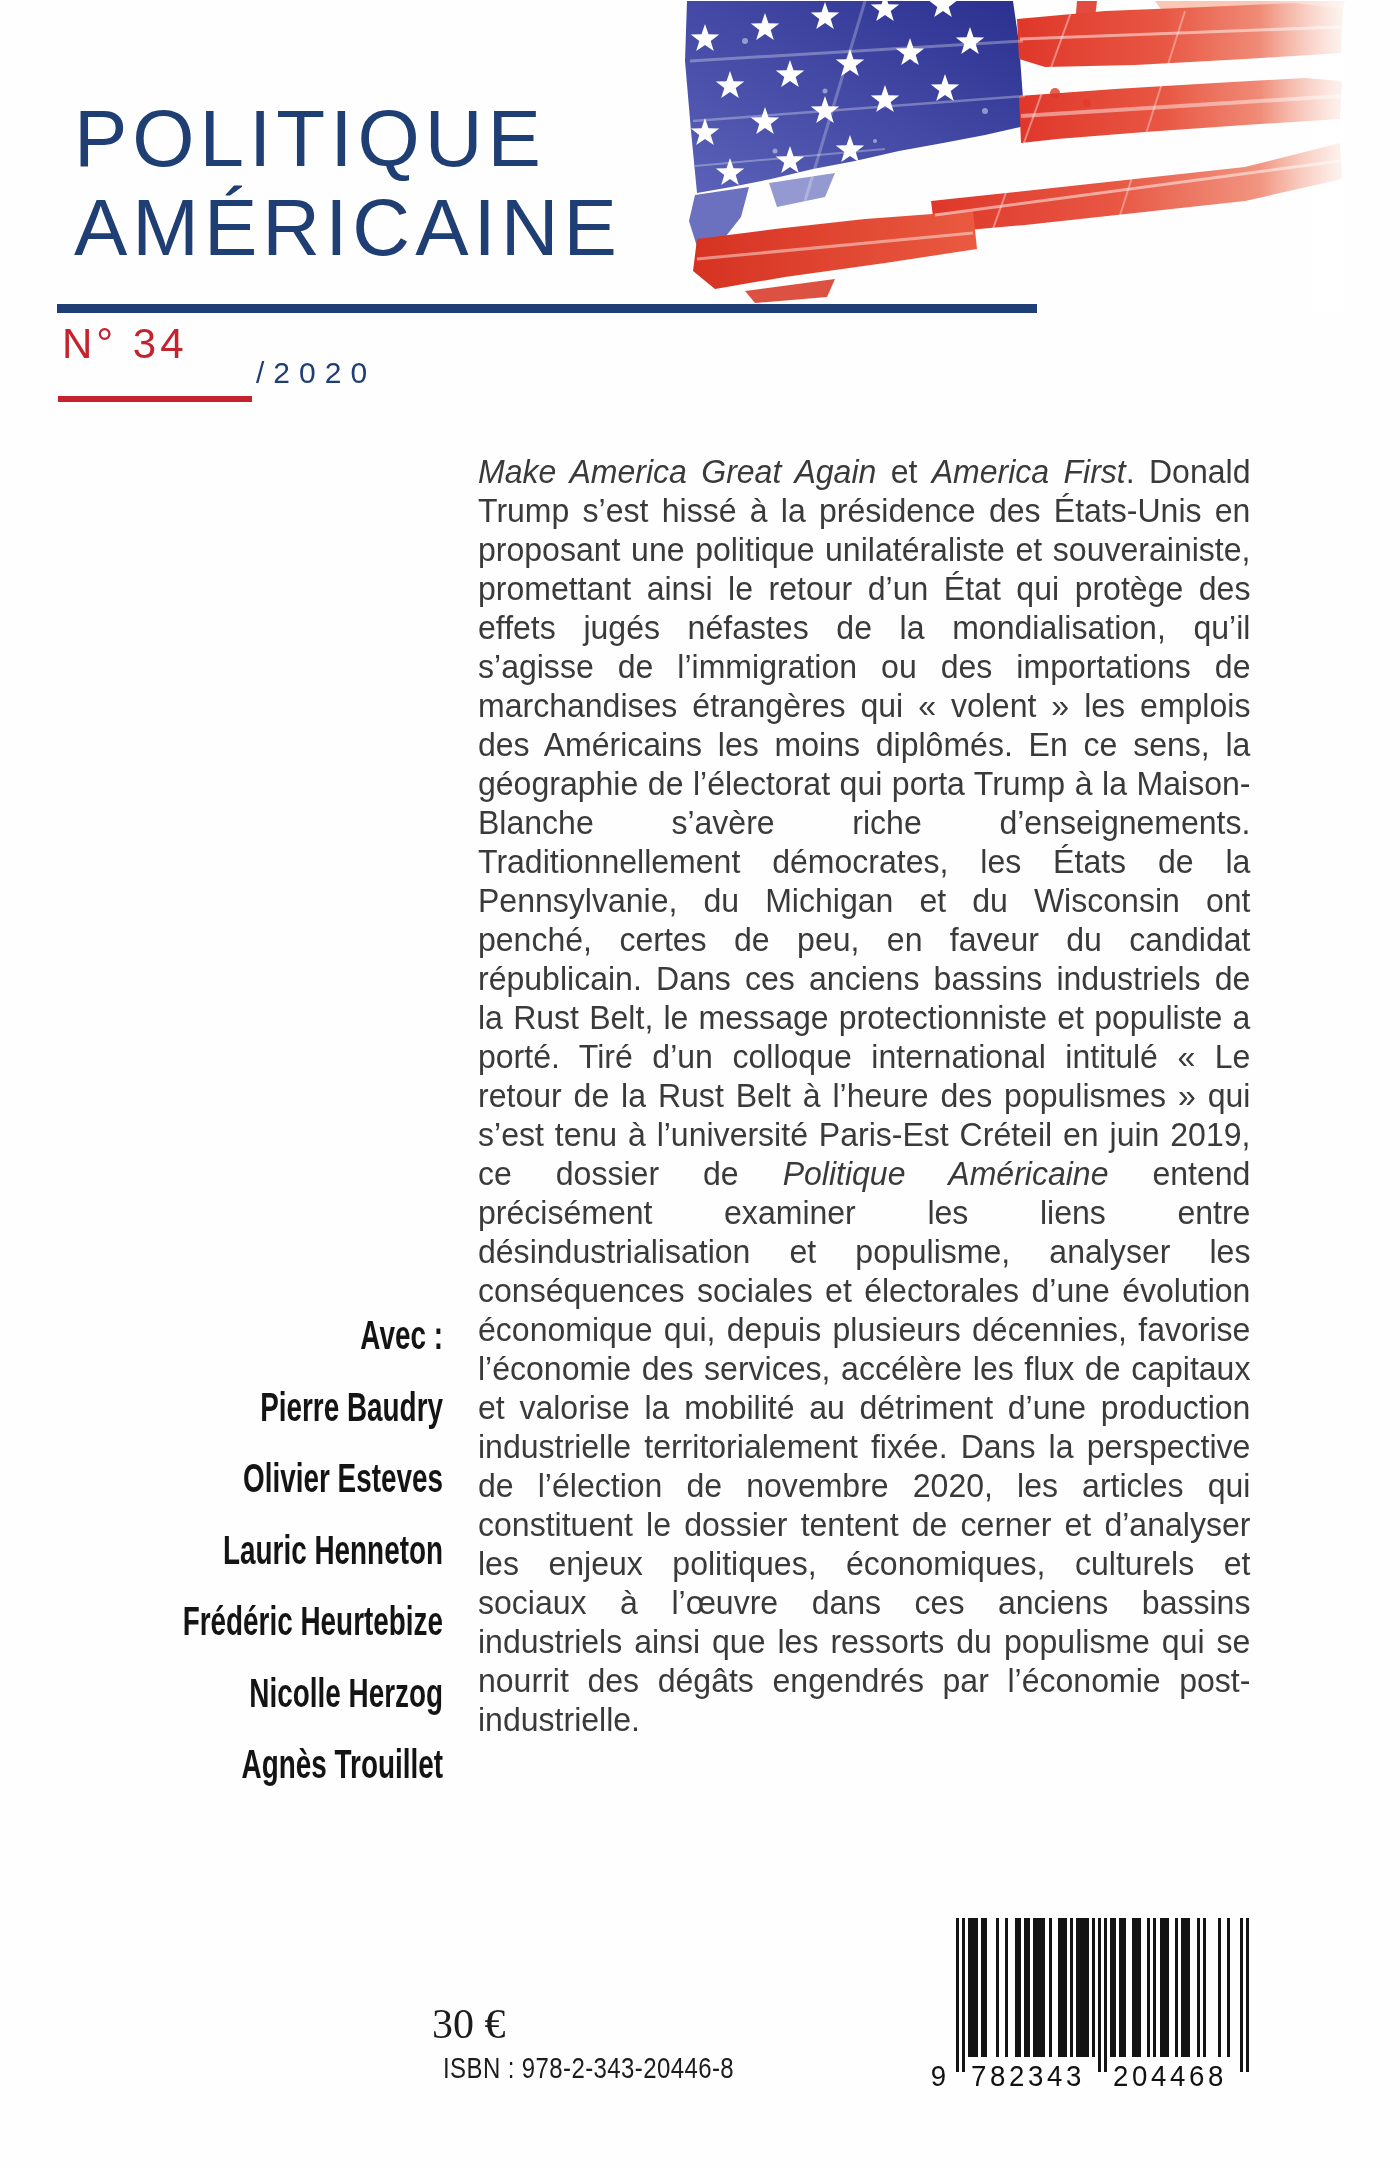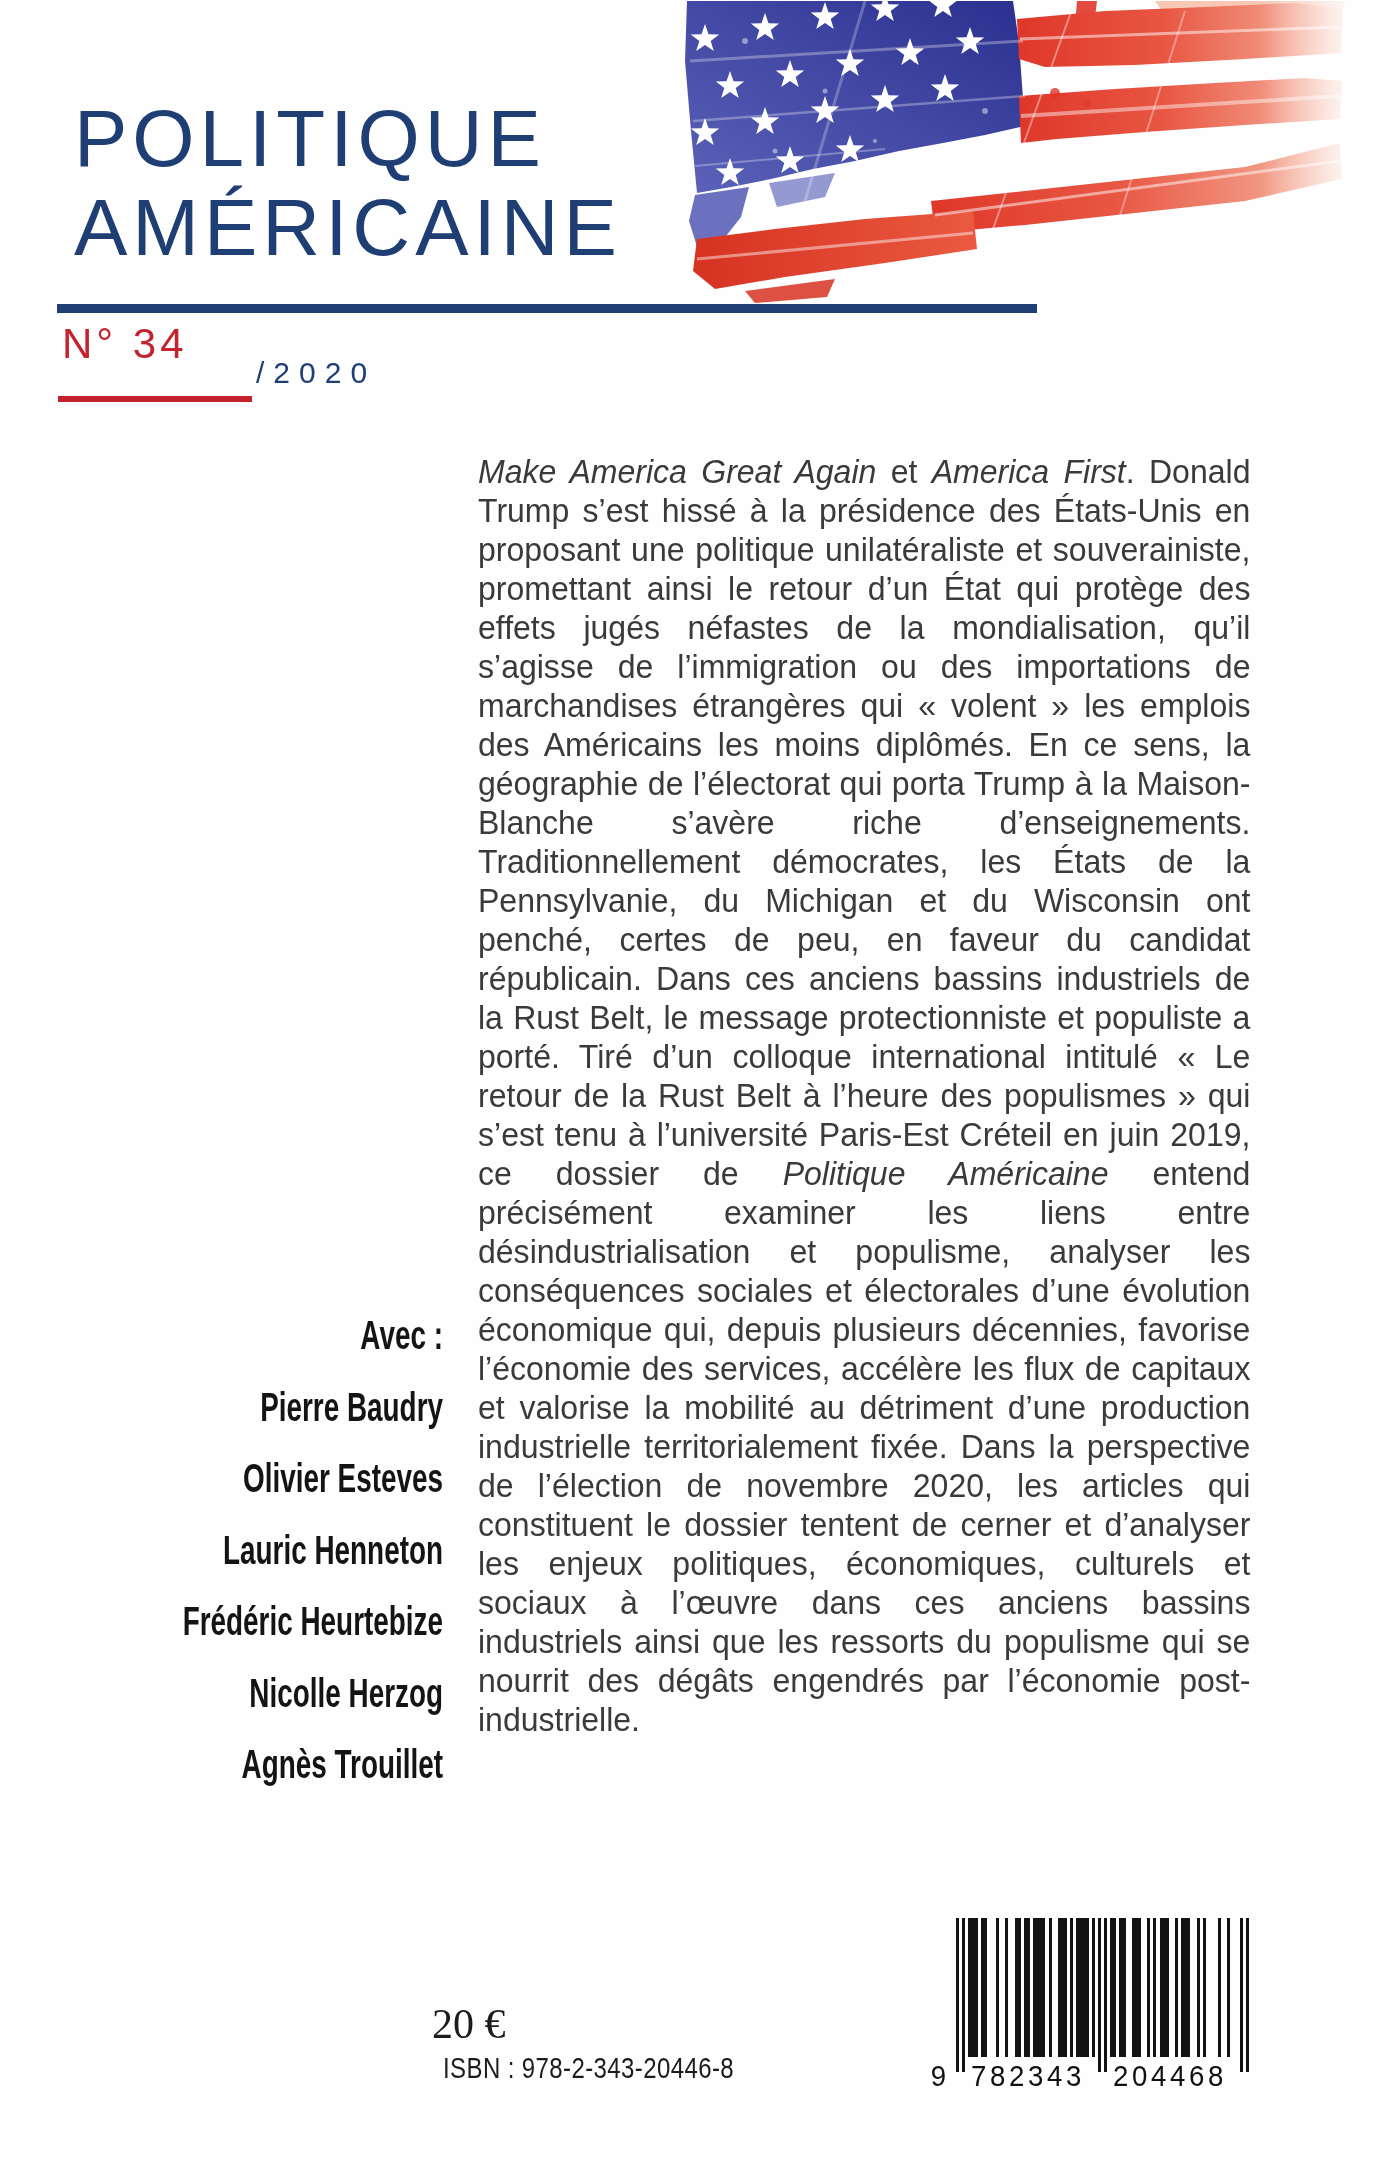--- a/index.html
+++ b/index.html
@@ -150,21 +150,21 @@
   <div class="contributors">
     <div>Avec :</div>
     <div>Pierre Baudry</div>
     <div>Olivier Esteves</div>
     <div>Lauric Henneton</div>
     <div>Frédéric Heurtebize</div>
     <div>Nicolle Herzog</div>
     <div>Agnès Trouillet</div>
   </div>
 
-  <div class="price">20 €</div>
+  <div class="price">30 €</div>
   <div class="isbn">ISBN : 978-2-343-20446-8</div>
 
   <div class="barcode">
     <div>
         <div class="bc-bar" style="left: 0px; width: 3.08px; height: 154px;"></div>
         <div class="bc-bar" style="left: 6.17px; width: 3.08px; height: 154px;"></div>
         <div class="bc-bar" style="left: 12.34px; width: 9.25px; height: 139px;"></div>
         <div class="bc-bar" style="left: 24.67px; width: 6.17px; height: 139px;"></div>
         <div class="bc-bar" style="left: 40.09px; width: 3.08px; height: 139px;"></div>
         <div class="bc-bar" style="left: 49.35px; width: 3.08px; height: 139px;"></div>

